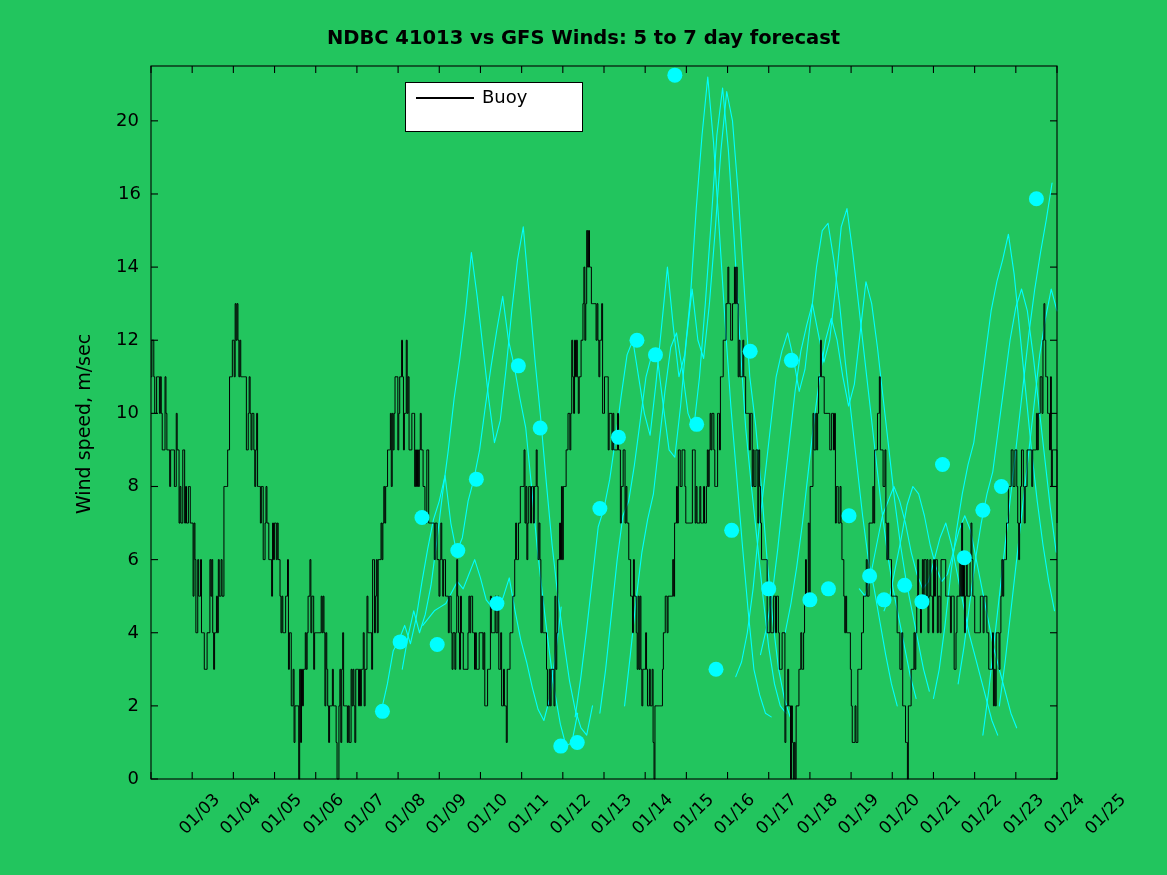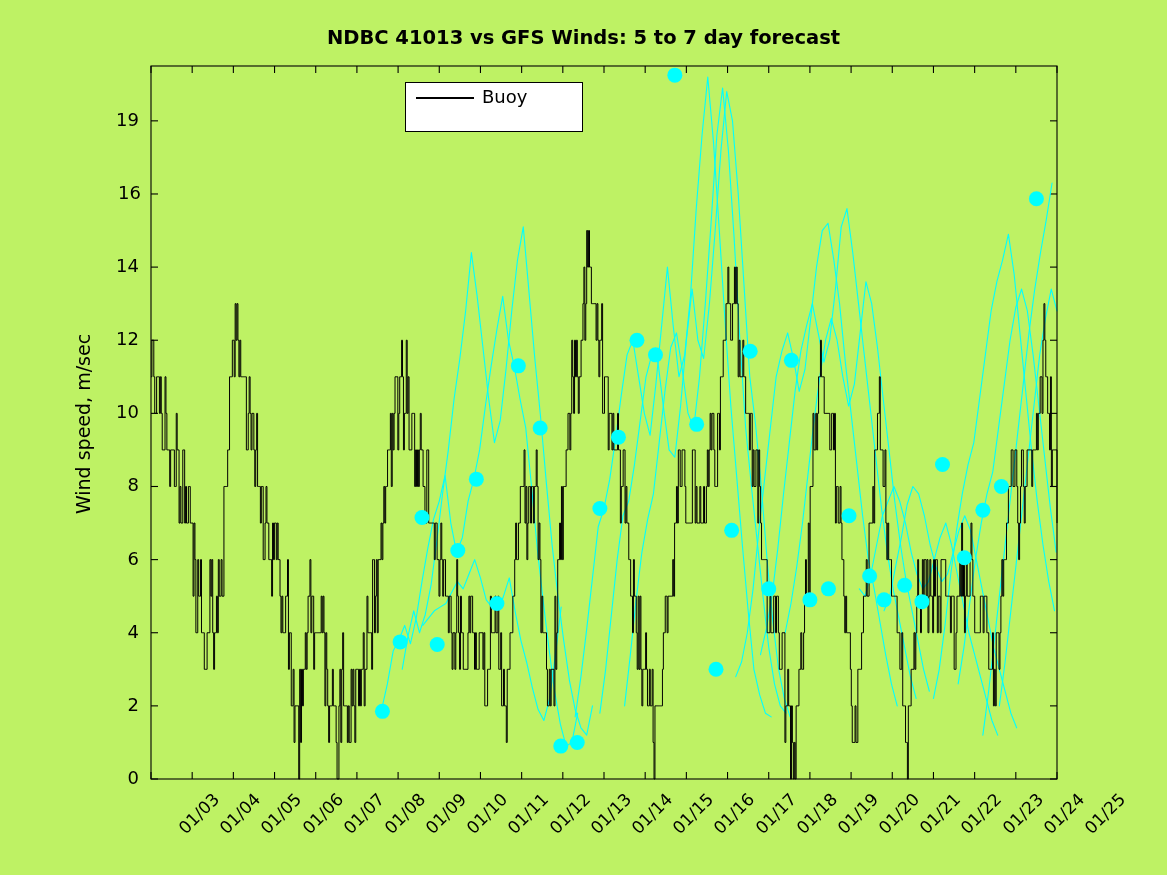--- a/index.html
+++ b/index.html
@@ -10,21 +10,21 @@
   body {
     width: 1167px;
     height: 875px;
     font-family: "DejaVu Sans", sans-serif;
     overflow: hidden;
   }
   #figure {
     position: relative;
     width: 1167px;
     height: 875px;
-    background: #bef264;
+    background: #22c55e;
   }
   #chart-title {
     position: absolute;
     left: 0;
     top: 26px;
     width: 1167px;
     text-align: center;
     font-size: 19.5px;
     font-weight: bold;
     color: #000000;
@@ -236,21 +236,21 @@
   <div id="ytick-labels">
       <div class="ytick-label" style="left: 99px; top: 767px;">0</div>
       <div class="ytick-label" style="left: 99px; top: 693.872px;">2</div>
       <div class="ytick-label" style="left: 99px; top: 620.744px;">4</div>
       <div class="ytick-label" style="left: 99px; top: 547.615px;">6</div>
       <div class="ytick-label" style="left: 99px; top: 474.487px;">8</div>
       <div class="ytick-label" style="left: 99px; top: 401.359px;">10</div>
       <div class="ytick-label" style="left: 99px; top: 328.231px;">12</div>
       <div class="ytick-label" style="left: 99px; top: 255.103px;">14</div>
       <div class="ytick-label" style="left: 101px; top: 181.974px;">16</div>
-      <div class="ytick-label" style="left: 99px; top: 108.846px;">19</div>
+      <div class="ytick-label" style="left: 99px; top: 108.846px;">20</div>
     </div>
   <div id="xtick-labels">
       <div class="xtick-label" style="left: 160px; top: 789px;">01/03</div>
       <div class="xtick-label" style="left: 201.182px; top: 789px;">01/04</div>
       <div class="xtick-label" style="left: 242.364px; top: 789px;">01/05</div>
       <div class="xtick-label" style="left: 283.545px; top: 789px;">01/06</div>
       <div class="xtick-label" style="left: 324.727px; top: 789px;">01/07</div>
       <div class="xtick-label" style="left: 365.909px; top: 789px;">01/08</div>
       <div class="xtick-label" style="left: 407.091px; top: 789px;">01/09</div>
       <div class="xtick-label" style="left: 448.273px; top: 789px;">01/10</div>

